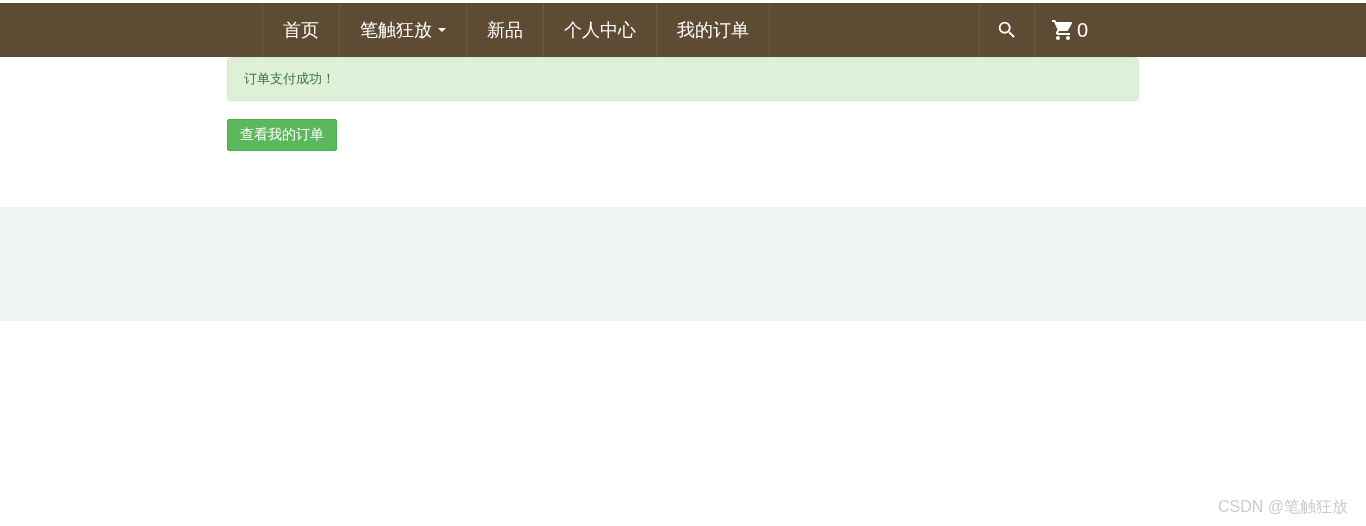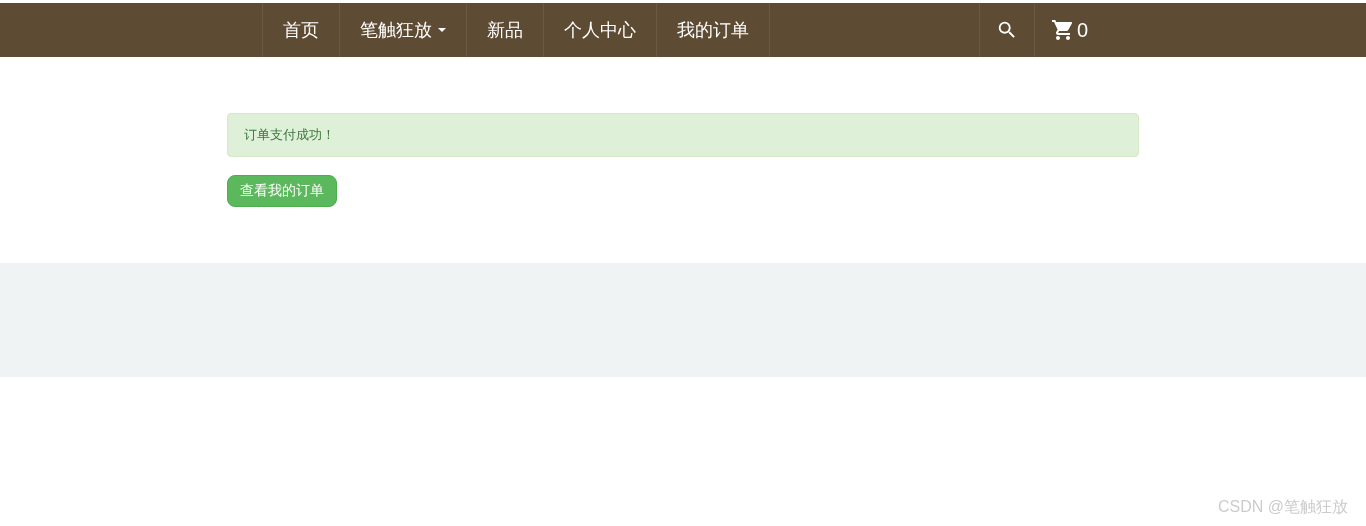--- a/index.html
+++ b/index.html
@@ -66,39 +66,38 @@
       fill: #fff;
     }
     .cart-count {
       color: #fff;
       font-size: 20px;
       margin-left: 2px;
     }
     .container {
       max-width: 912px;
       margin: 0 auto;
-      padding-top: 56px;
     }
     .alert-success {
       background: #dff0d8;
       border: 1px solid #d6e9c6;
       color: #3c763d;
       padding: 12px 16px;
       border-radius: 4px;
       font-size: 13px;
       margin-bottom: 18px;
     }
     .btn-success {
       display: inline-block;
       background: #5cb85c;
       border: 1px solid #4cae4c;
       color: #fff;
       padding: 6px 12px;
       font-size: 14px;
-      border-radius: 8px;
+      border-radius: 2px;
       cursor: pointer;
       text-align: center;
     }
     .footer-band {
       background: #eff3f4;
       height: 114px;
       margin-top: 56px;
     }
     .watermark {
       position: fixed;

